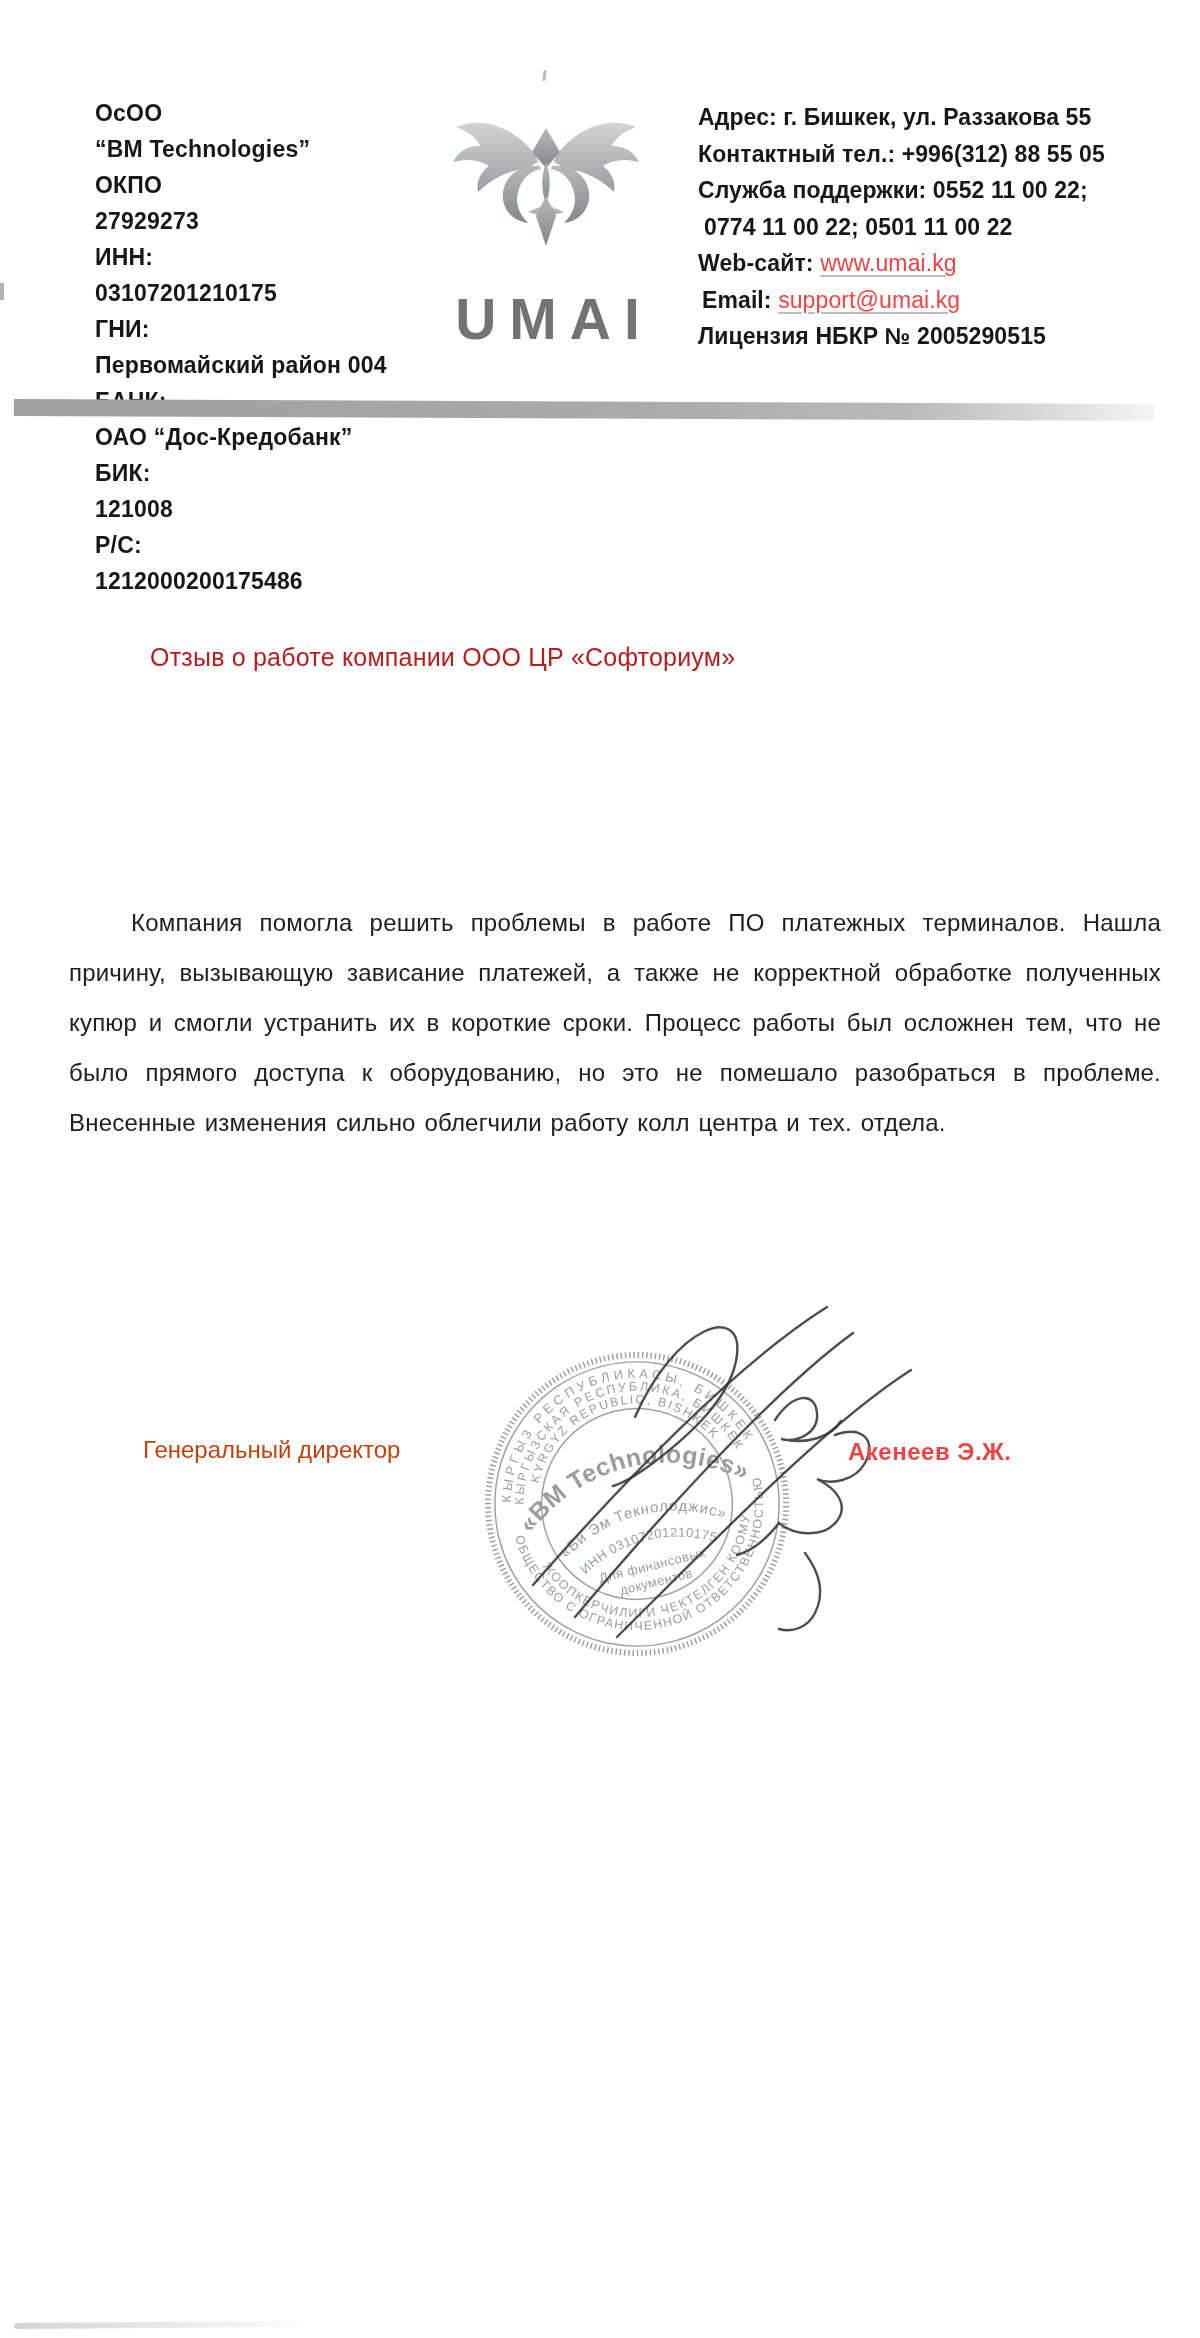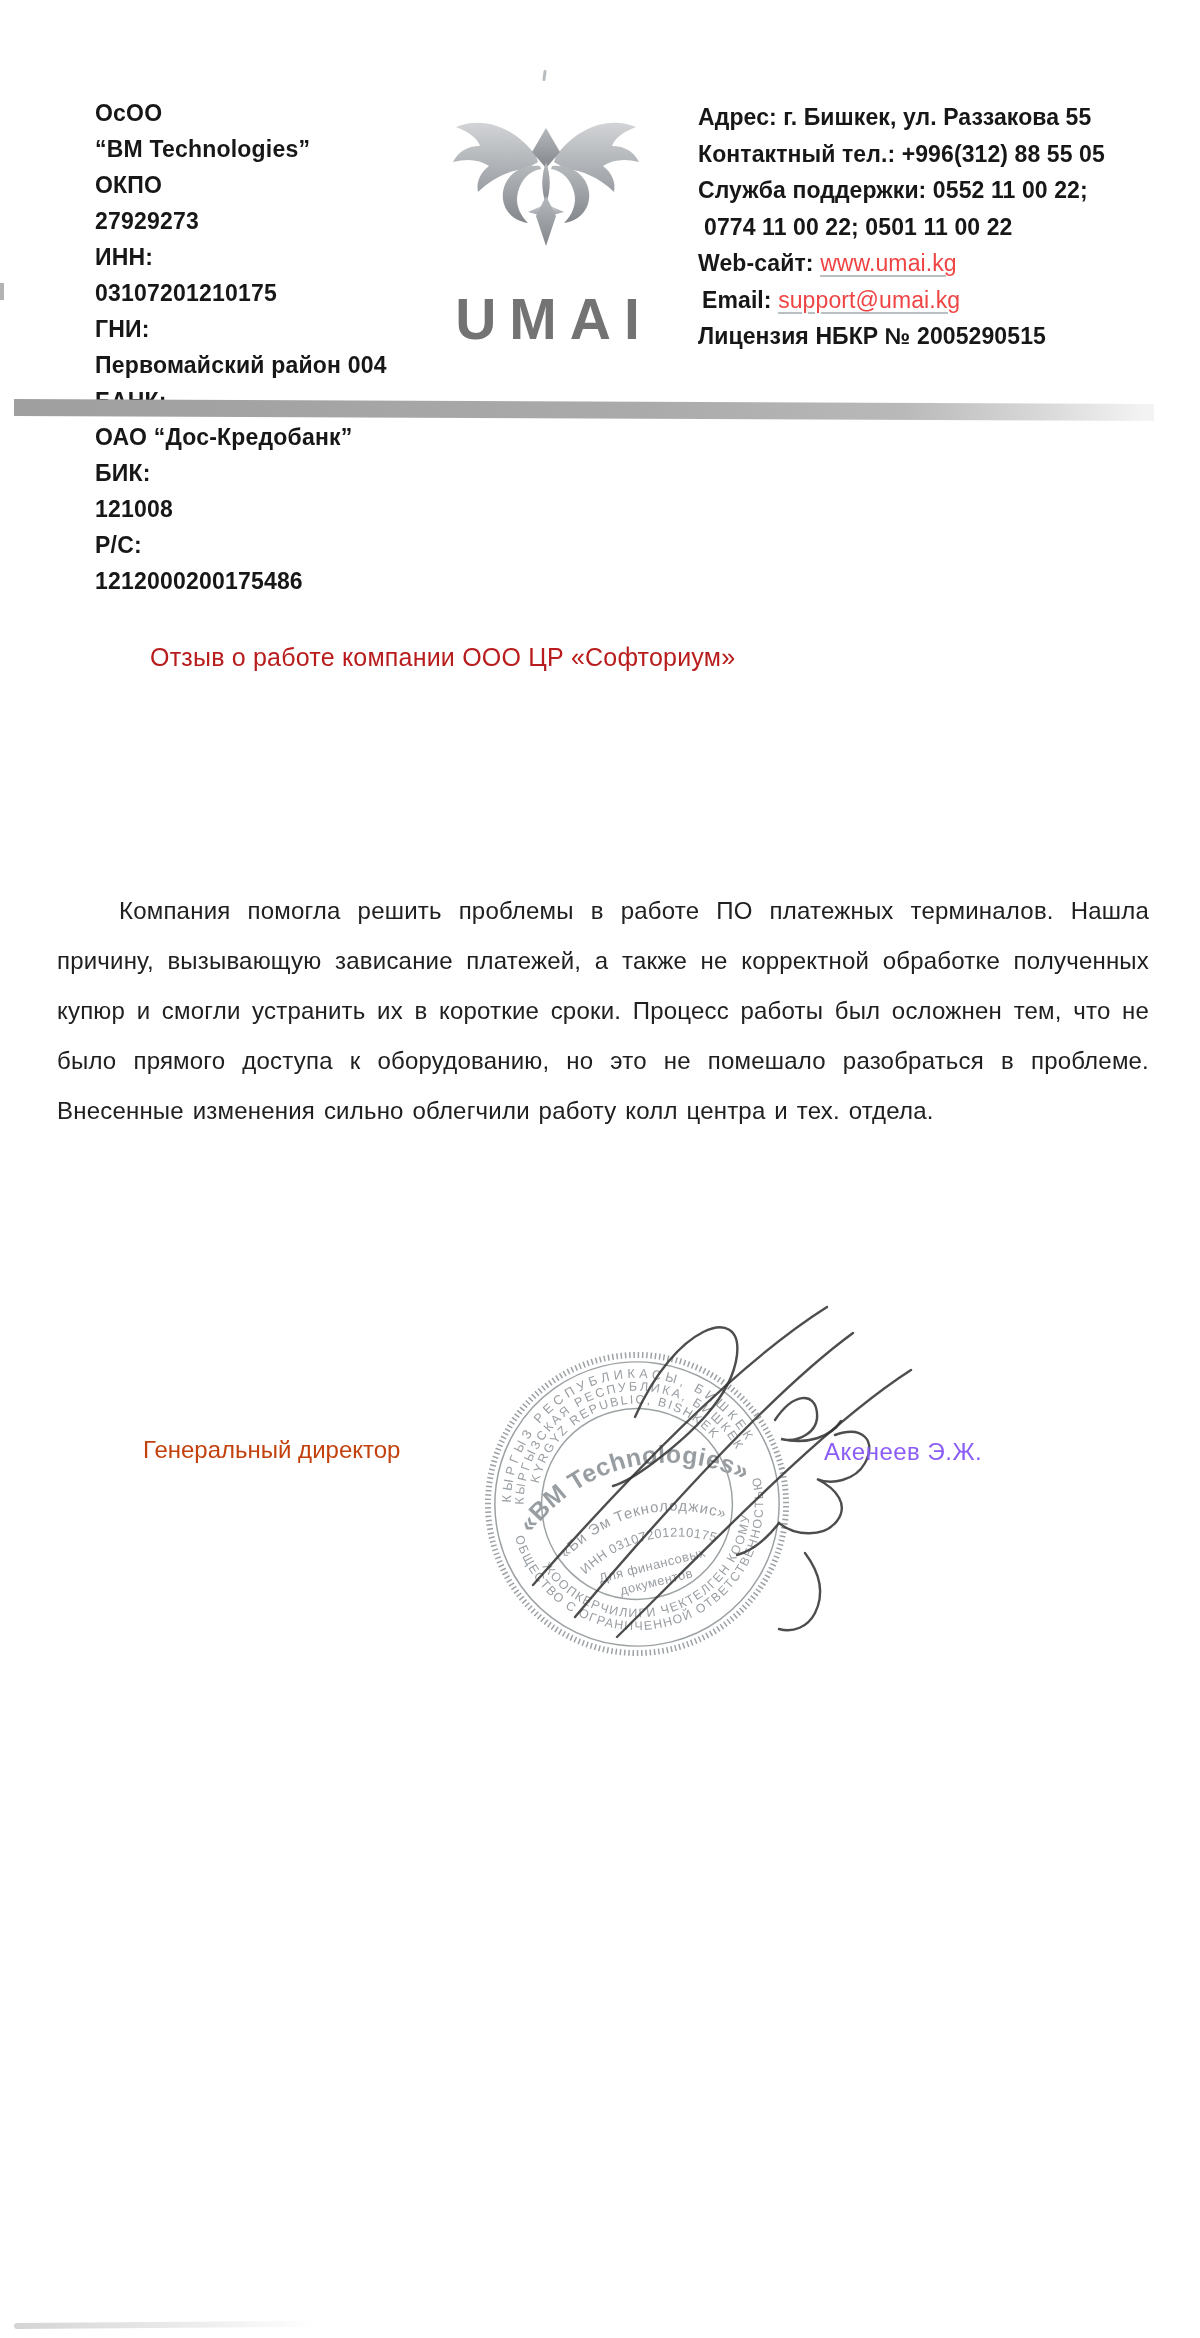--- a/index.html
+++ b/index.html
@@ -30,27 +30,27 @@
        text-decoration-color:#b9bec1;text-decoration-thickness:2px;text-underline-offset:4px;}
 
   
   .divider{position:absolute;left:14px;top:399px;width:1140px;height:17px;
            background:linear-gradient(to right,#9f9fa0 0%,#aaaaab 55%,#b9b9ba 78%,#d8d8d8 90%,#f3f3f3 99%);
            transform:rotate(.25deg);transform-origin:left center;filter:blur(.4px);}
   .edge-mark{position:absolute;left:0;top:283px;width:4px;height:17px;background:#b3b3b3;}
 
   
   .title{position:absolute;left:150px;top:643px;font-size:25px;color:#b91c1c;letter-spacing:.2px;}
-  .body{position:absolute;left:57px;top:886px;width:1092px;margin:0;
+  .body{position:absolute;left:57px;top:886px;width:1092px;margin:12px;
         font-size:24px;line-height:50px;text-align:justify;text-indent:62px;
         color:#202020;word-spacing:2px;letter-spacing:.2px;}
 
   
   .role{position:absolute;left:143px;top:1436px;font-size:24px;color:#c2410c;}
-  .name{position:absolute;left:824px;top:1438px;font-size:24px;color:#8b5cf6;letter-spacing:.5px;}
+  .name{position:absolute;left:848px;top:1438px;font-size:24px;color:#ef4444;letter-spacing:.5px;font-weight:bold;}
   .stamp{position:absolute;left:478px;top:1345px;width:318px;height:318px;
          transform:rotate(-14deg);opacity:.85;}
   .stamp text{fill:#878d92;font-family:"Liberation Sans",sans-serif;}
   .st-ring{font-size:13px;letter-spacing:4px;}
   .st-ring2{font-size:12.5px;letter-spacing:2.5px;}
   .st-ring3{font-size:12.5px;letter-spacing:2px;}
   .st-bot{font-size:12.5px;letter-spacing:1.5px;}
   .st-big{font-size:25px;letter-spacing:.5px;font-weight:600;}
   .st-mid{font-size:15px;letter-spacing:1px;}
   .st-small{font-size:13px;letter-spacing:.5px;}

